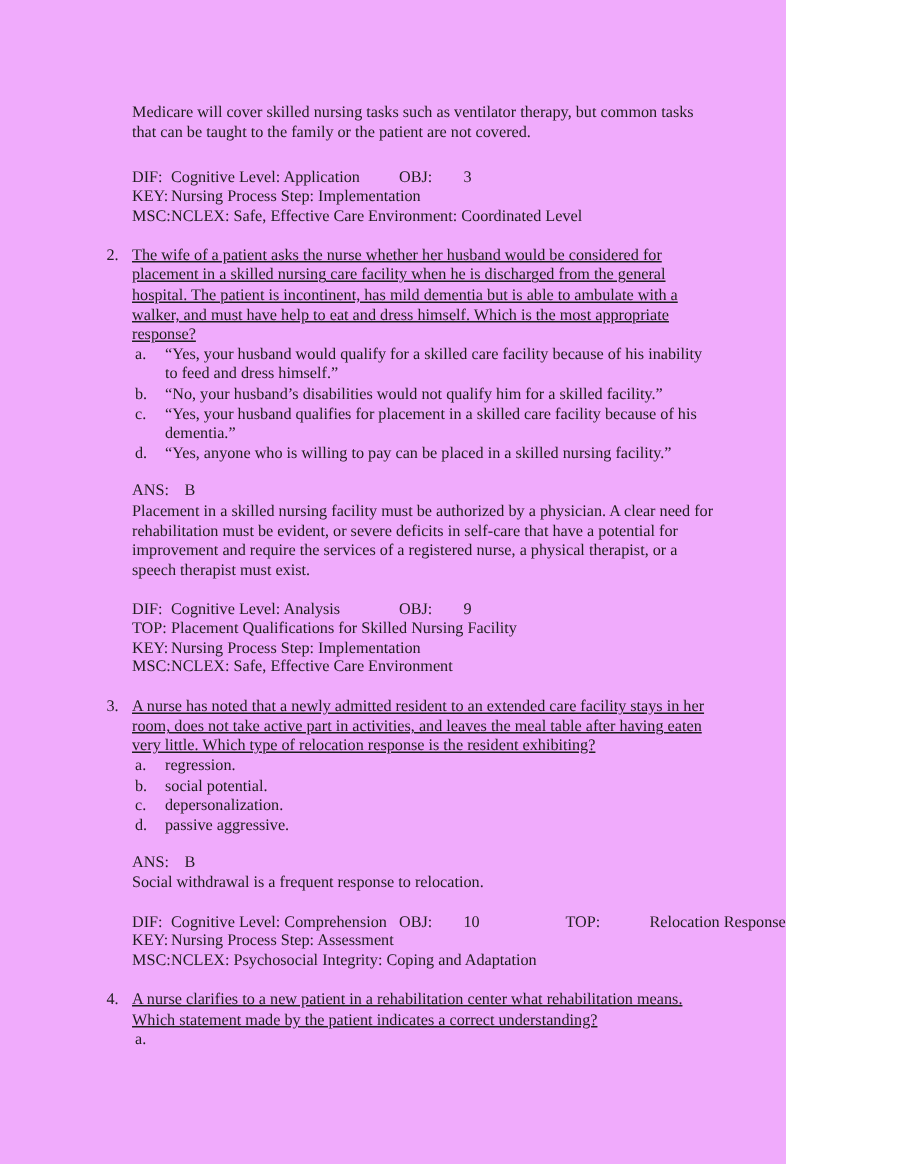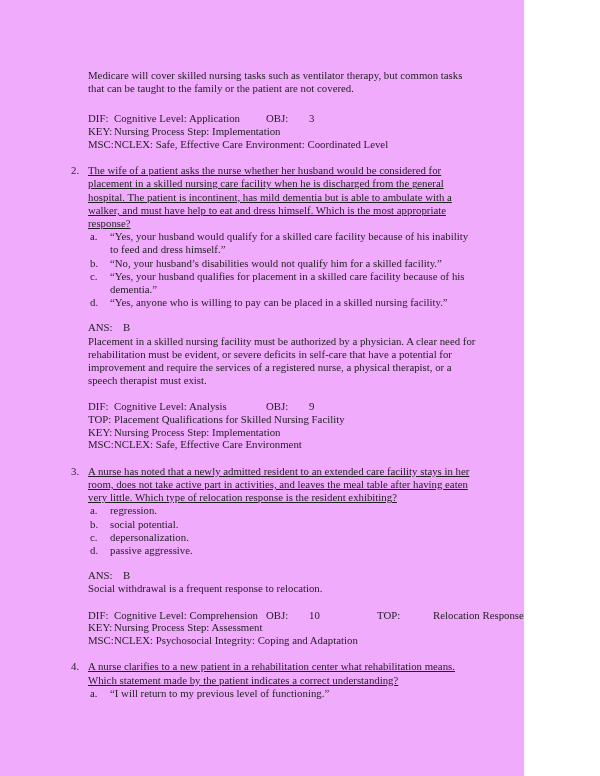--- a/index.html
+++ b/index.html
@@ -153,19 +153,18 @@
       </div>
     </div>
 
     <div class="q">
       <div class="qnum">4.</div>
       <div class="qbody">
         <div class="stem">A nurse clarifies to a new patient in a rehabilitation center what rehabilitation means.
 Which statement made by the patient indicates a correct understanding?</div>
         <div class="opt">
           <span class="oletter">a.</span>
-            <span class="otext">“I will return to my previous level of functioning.”</span>
         </div>
       </div>
     </div>
 
   </div>
 </div>
 
 </body></html>

